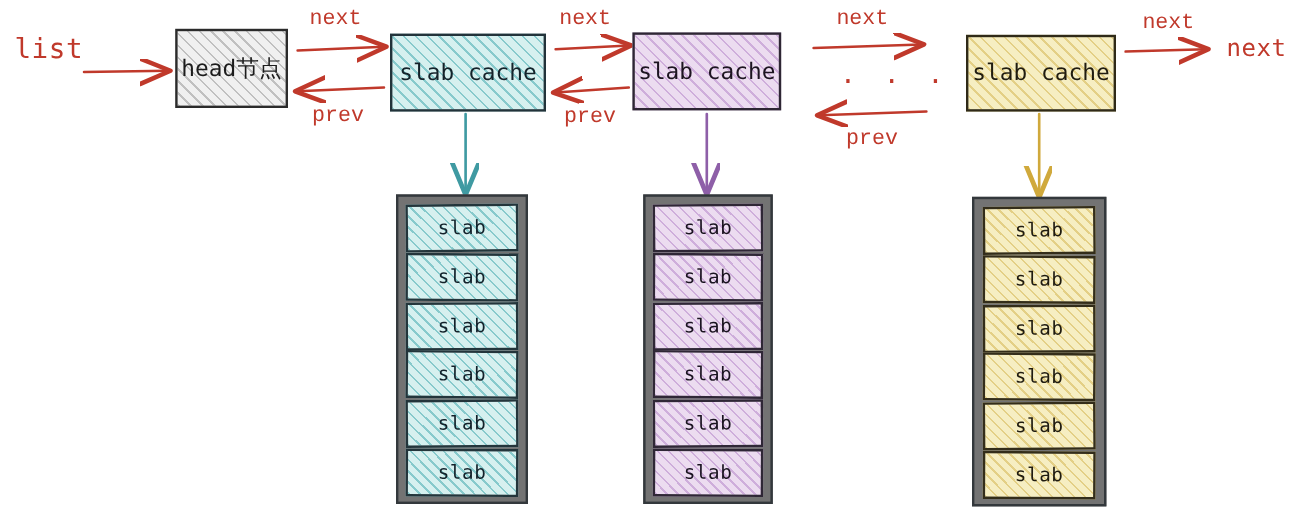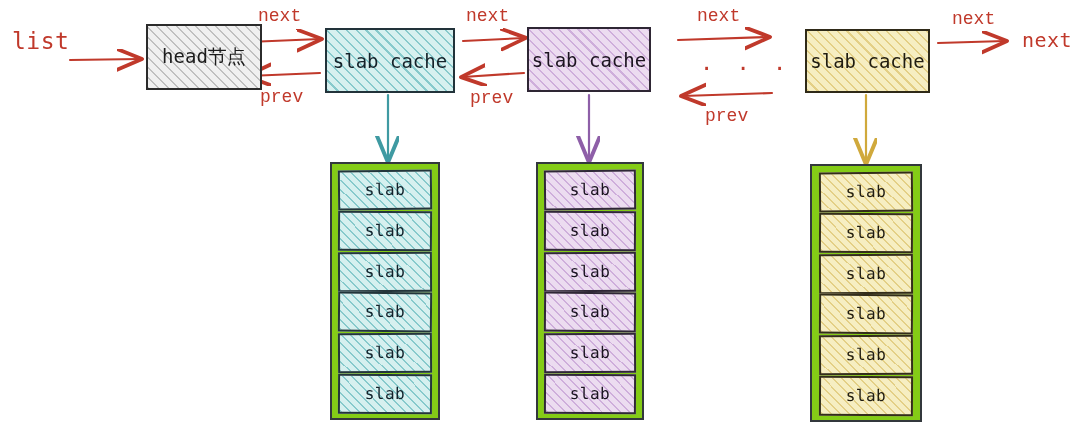--- a/index.html
+++ b/index.html
@@ -56,21 +56,21 @@
       repeating-linear-gradient(45deg,rgba(165,110,190,.42) 0 1.4px,
         rgba(255,255,255,0) 1.4px 6.5px),#ecdcf0;color:#1a1320;
   }
   .slab-yellow{
     border:2px solid #332d1a;
     background:
       repeating-linear-gradient(45deg,rgba(205,170,60,.45) 0 1.4px,
         rgba(255,255,255,0) 1.4px 6.5px),#f6eec2;color:#1f1b10;
   }
   .container-box{position:absolute;box-sizing:border-box;
-    border:2.5px solid #33383c;background:#84cc16;}
+    border:2.5px solid #33383c;background:#737373;}
 
   svg.overlay{position:absolute;left:0;top:0;width:1080px;height:433px;
     pointer-events:none;}
 
   .watermark{position:absolute;color:rgba(150,150,150,.55);
     font-family:"DejaVu Sans","Liberation Sans",sans-serif;font-size:30px;
     font-style:italic;white-space:nowrap;}
   .wm-icon{display:inline-block;vertical-align:middle;margin-right:6px;}
   .dots{position:absolute;color:#c0392b;font-size:22px;letter-spacing:5px;}
 </style>
@@ -123,21 +123,21 @@
   <div class="arrow-label" style="left:466px;top:6px;">next</div>
   <div class="arrow-label" style="left:470px;top:88px;">prev</div>
 
   <div class="arrow-label" style="left:697px;top:6px;">next</div>
   <div class="arrow-label" style="left:705px;top:106px;">prev</div>
 
   <div class="arrow-label" style="left:952px;top:9px;">next</div>
 
   <div class="dots" style="left:700px;top:50px;">. . . . .</div>
 
-  <div class="node box-head" style="left:146px;top:24px;width:116px;height:66px;">
+  <div class="node box-head" style="left:146px;top:24px;width:94px;height:66px;">
     <span>head节点</span>
   </div>
 
   <div class="node box-teal" style="left:325px;top:28px;width:130px;height:65px;">
     <span>slab cache</span>
   </div>
 
   <div class="node box-purple" style="left:527px;top:27px;width:124px;height:65px;">
     <span>slab cache</span>
   </div>

